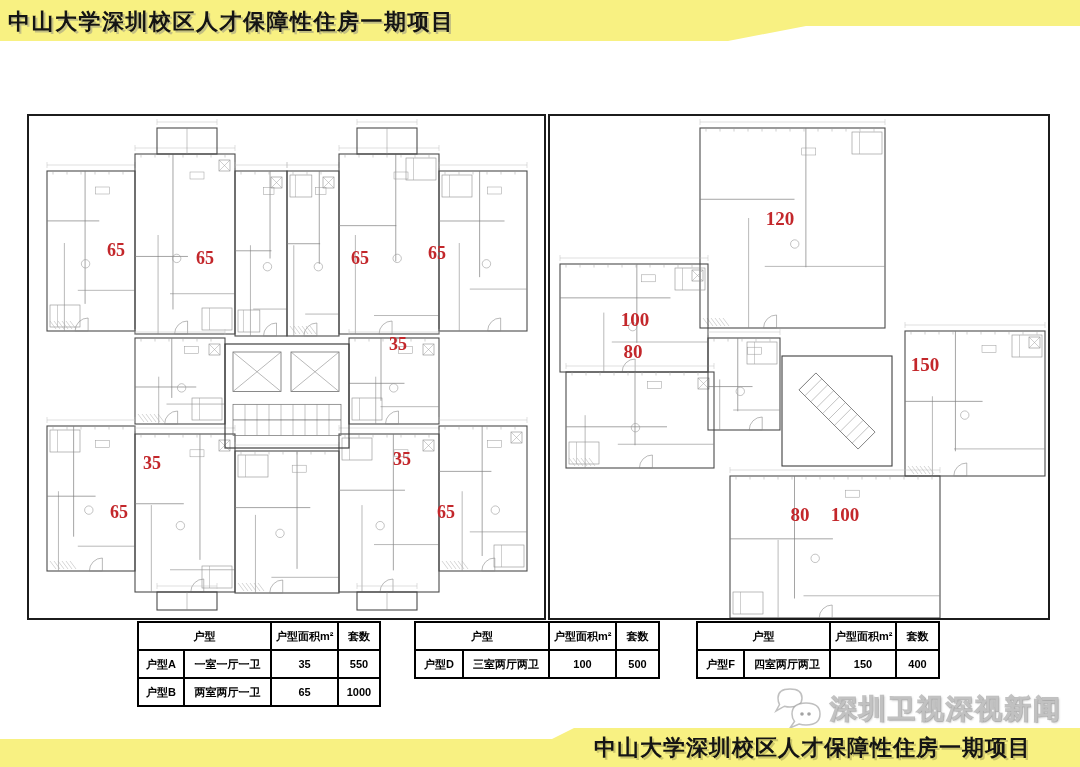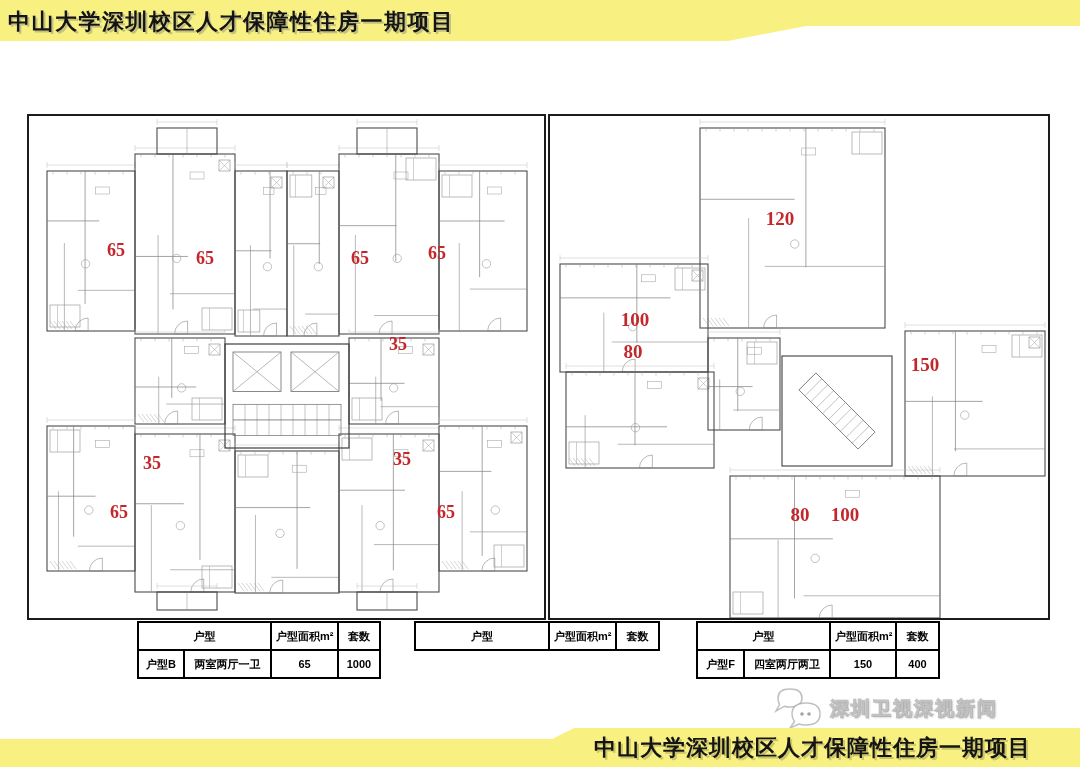--- a/index.html
+++ b/index.html
@@ -51,21 +51,21 @@
   #bottom-title{
     position:absolute;left:555px;top:733px;width:515px;text-align:center;
     font-size:22px;font-weight:bold;color:#141414;letter-spacing:1px;
     white-space:nowrap;text-shadow:2px 2px 0 rgba(120,115,60,0.35);
   }
   #watermark{
     position:absolute;left:770px;top:684px;display:flex;align-items:center;
     gap:4px;pointer-events:none;
   }
   #watermark-text{
-    font-size:19px;font-weight:bold;letter-spacing:2px;white-space:nowrap;
+    font-size:27px;font-weight:bold;letter-spacing:2px;white-space:nowrap;
     color:rgba(255,255,255,0.92);
     -webkit-text-stroke:1.2px rgba(145,145,145,0.55);
     text-shadow:1px 1px 2px rgba(120,120,120,0.5);
   }
 </style>
 </head>
 <body>
 
 <div id="stage">
 
@@ -636,40 +636,52 @@
         <col style="width:67px">
         <col style="width:42px">
       </colgroup>
     <tbody>
         <tr>
       <td colspan="2">户型</td>
       <td>户型面积m²</td>
       <td>套数</td>
     </tr>
     <tr>
+      <td>户型A</td>
+      <td>一室一厅一卫</td>
+      <td>35</td>
+      <td>550</td>
+    </tr>
+    <tr>
       <td>户型B</td>
       <td>两室两厅一卫</td>
       <td>65</td>
       <td>1000</td>
     </tr>
   </tbody>
     </table>
 
   <table id="table-1" class="utable">
     <colgroup>
         <col style="width:48px">
         <col style="width:86px">
         <col style="width:67px">
         <col style="width:43px">
       </colgroup>
     <tbody>
         <tr>
       <td colspan="2">户型</td>
       <td>户型面积m²</td>
       <td>套数</td>
+    </tr>
+    <tr>
+      <td>户型D</td>
+      <td>三室两厅两卫</td>
+      <td>100</td>
+      <td>500</td>
     </tr>
   </tbody>
     </table>
 
   <table id="table-2" class="utable">
     <colgroup>
         <col style="width:47px">
         <col style="width:86px">
         <col style="width:66px">
         <col style="width:43px">

